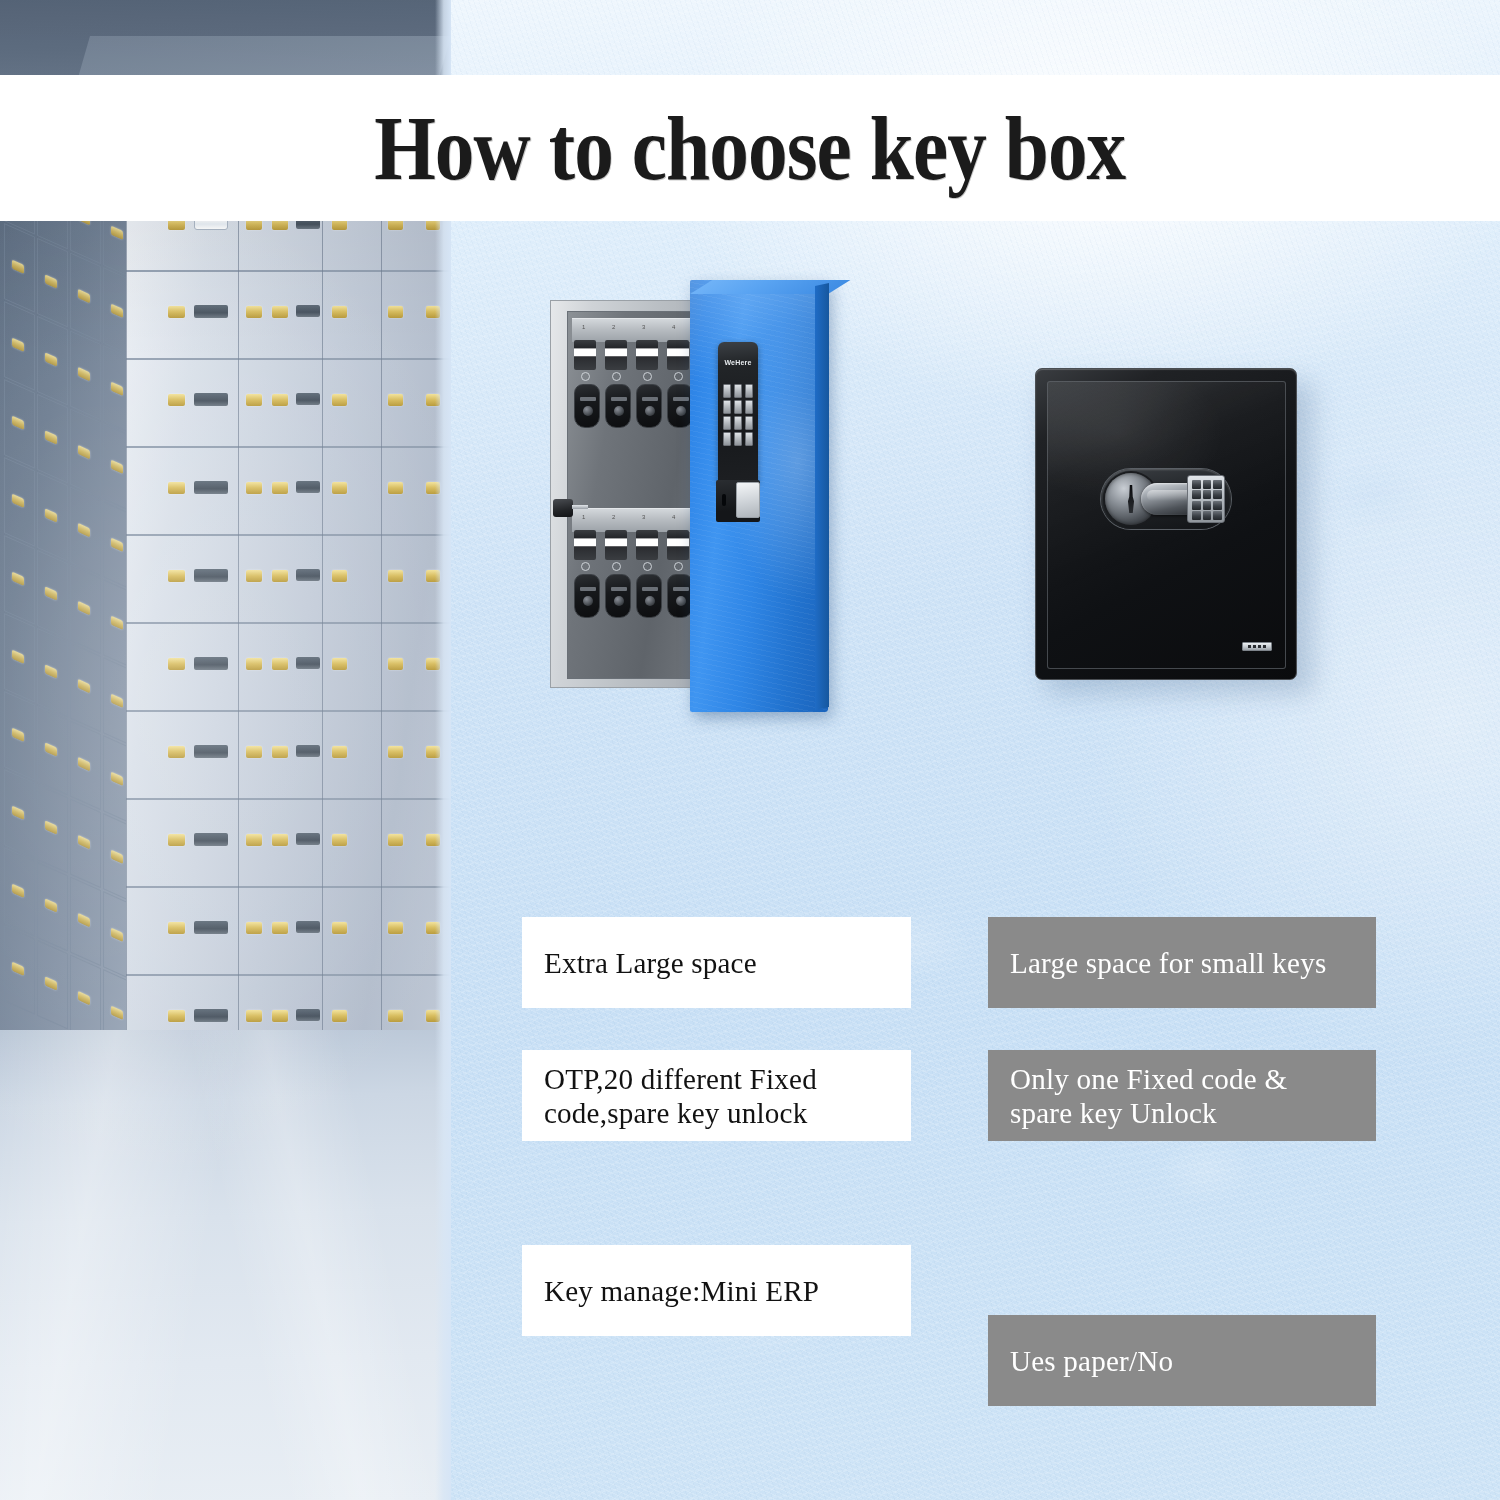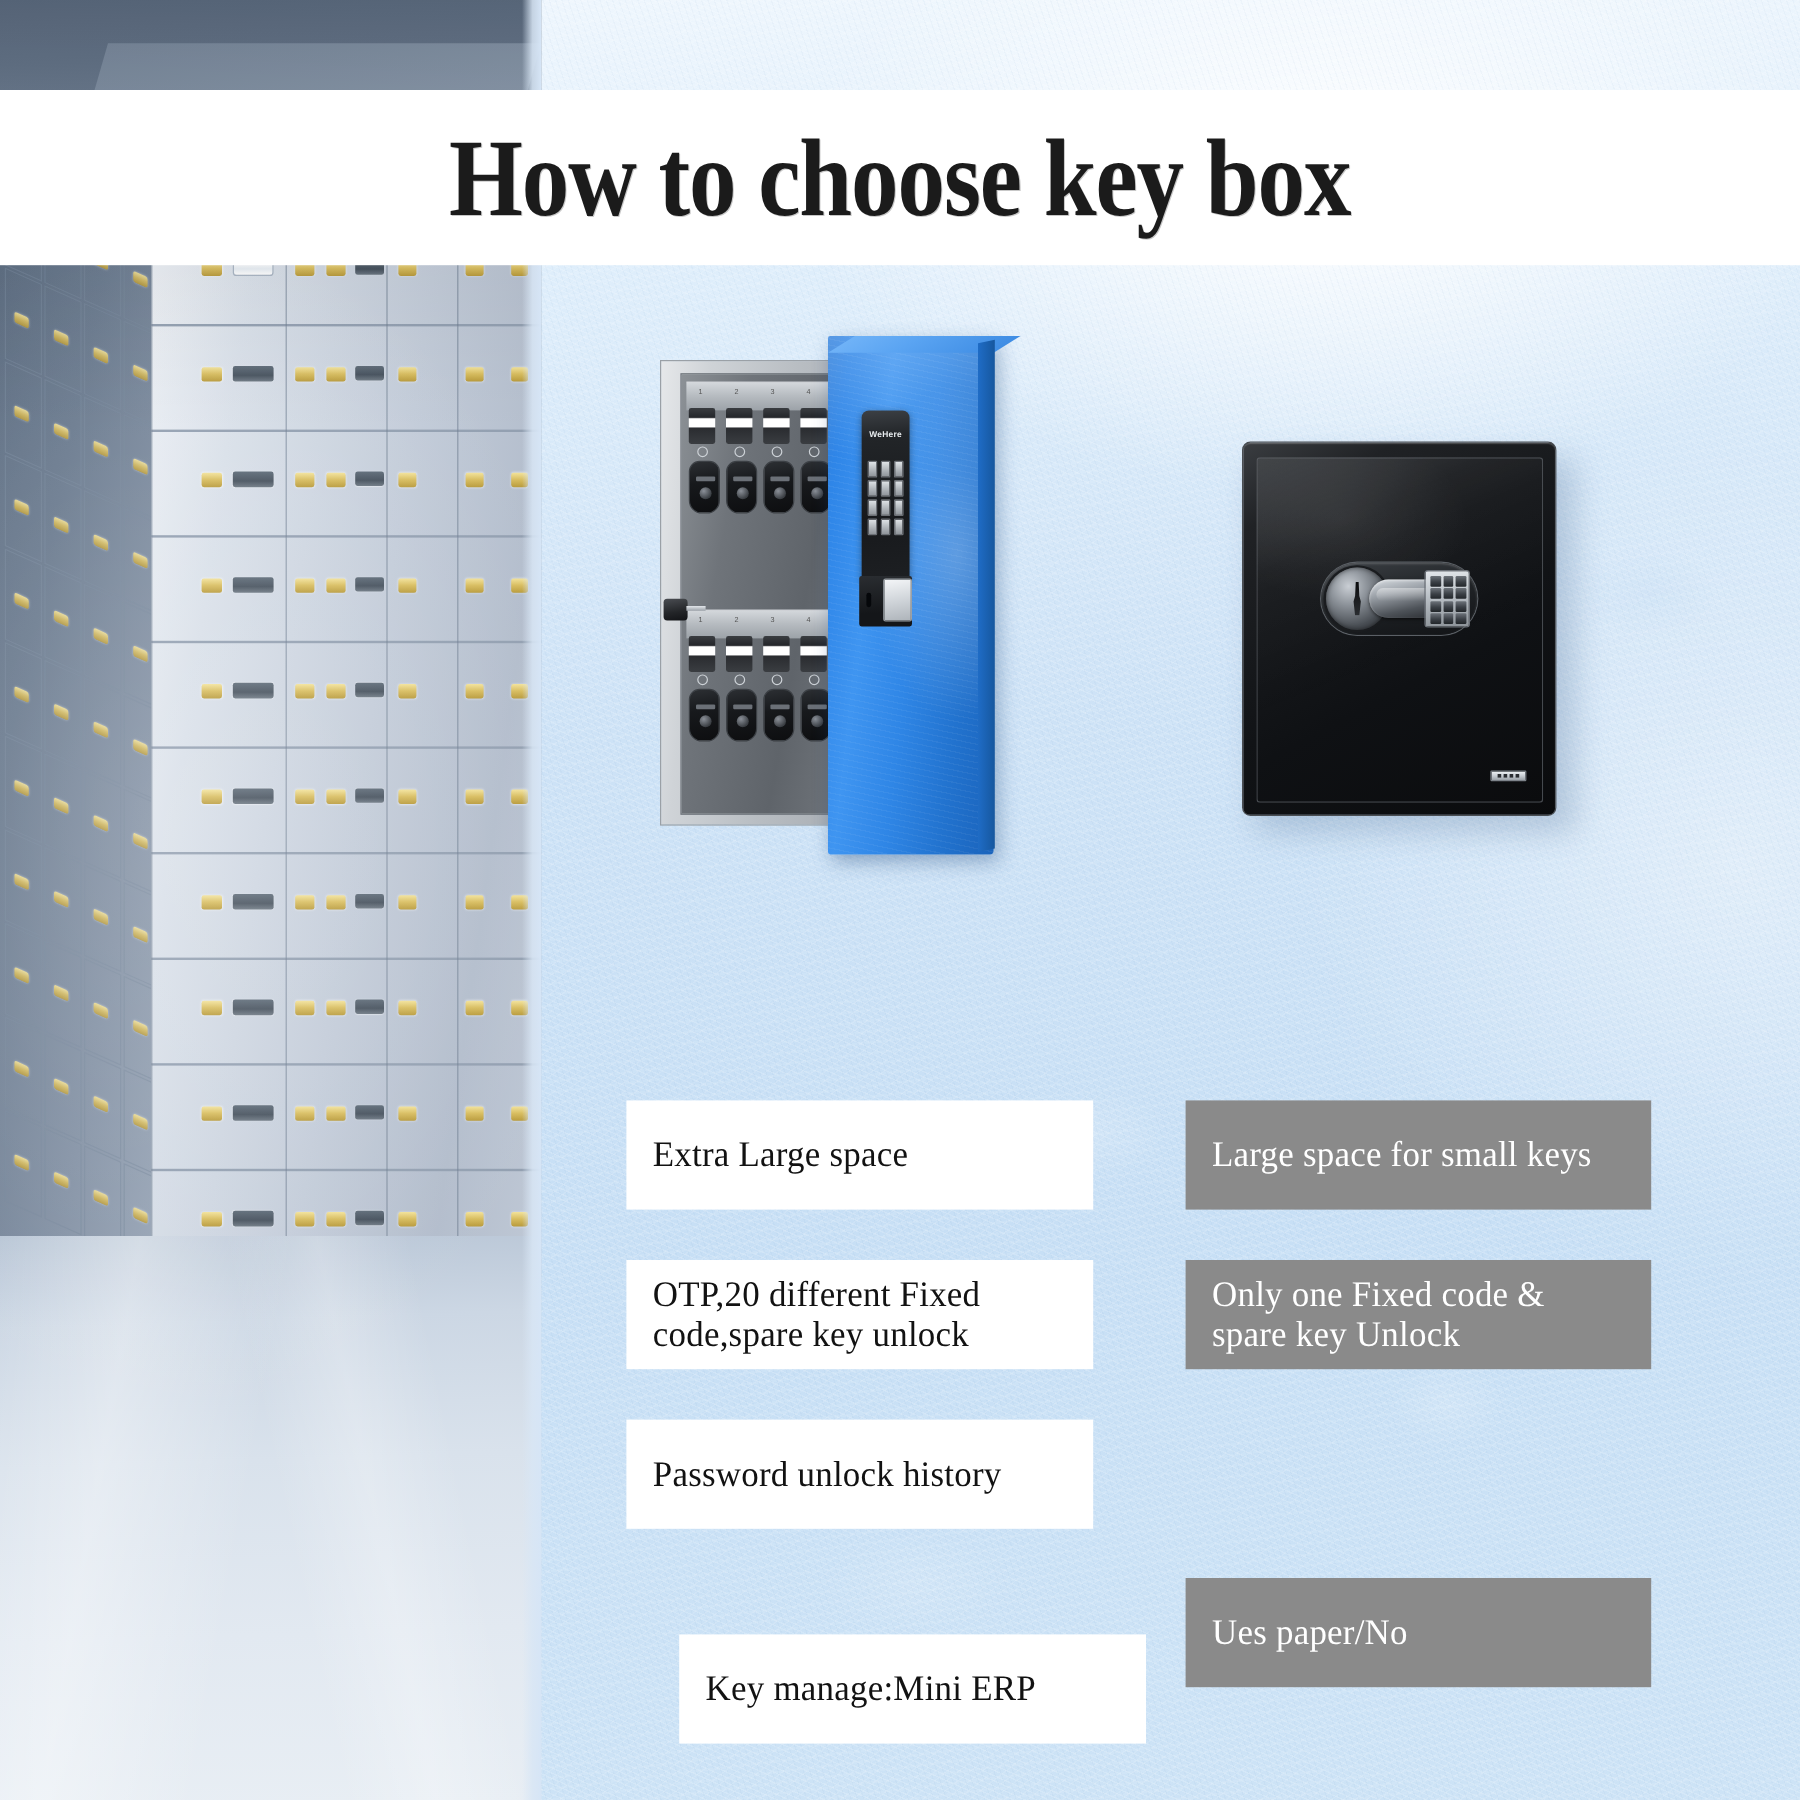--- a/index.html
+++ b/index.html
@@ -781,24 +781,21 @@
       </div>
       <div class="chip gray" style="left: 988px; top: 917px; width: 388px; height: 91px;">
         <span>Large space for small keys</span>
       </div>
       <div class="chip white" style="left: 522px; top: 1050px; width: 389px; height: 91px;">
         <span>OTP,20 different Fixed code,spare key unlock</span>
       </div>
       <div class="chip gray" style="left: 988px; top: 1050px; width: 388px; height: 91px;">
         <span>Only one Fixed code &amp; spare key Unlock</span>
       </div>
-      <div class="chip white" style="left: 522px; top: 1183px; width: 389px; height: 91px;">
-        <span>Password unlock history</span>
-      </div>
-      <div class="chip white" style="left: 522px; top: 1362px; width: 389px; height: 91px; margin-left: 44px;">
+      <div class="chip white" style="left: 522px; top: 1245px; width: 389px; height: 91px;">
         <span>Key manage:Mini ERP</span>
       </div>
       <div class="chip gray" style="left: 988px; top: 1315px; width: 388px; height: 91px;">
         <span>Ues paper/No</span>
       </div>
     </div>
 
 </div>
 
 </body></html>

